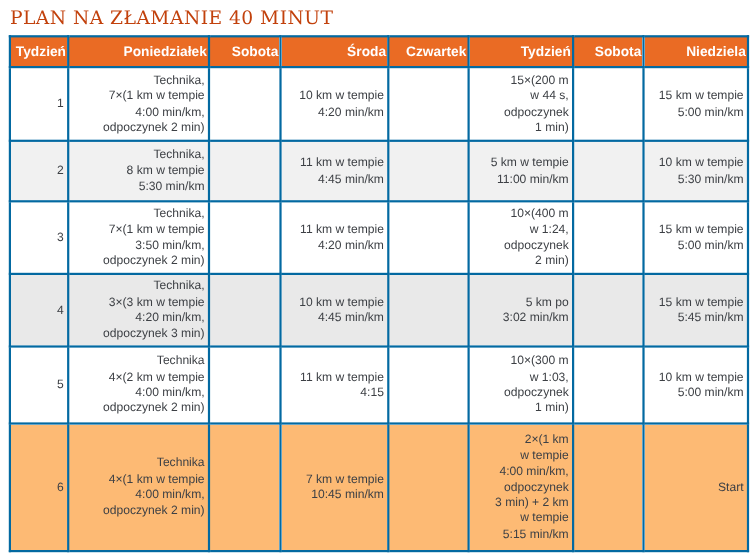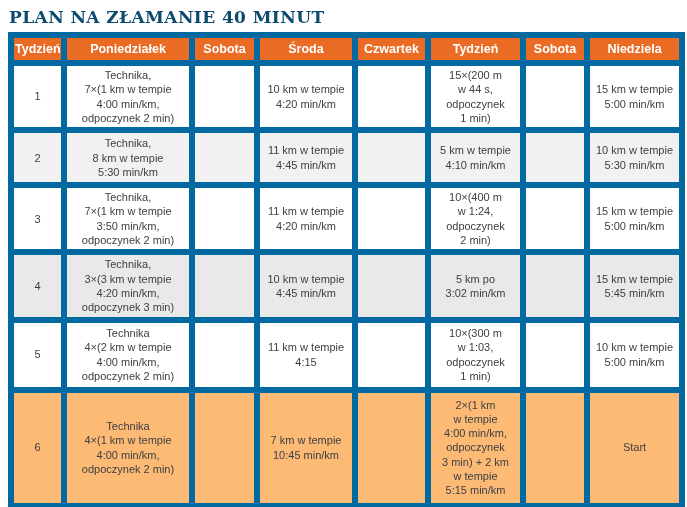--- a/index.html
+++ b/index.html
@@ -11,36 +11,36 @@
   }
   .page {
     width: 687px;
     height: 507px;
     background: #ffffff;
     box-sizing: border-box;
     padding-top: 5px;
   }
   .title {
     font-family: "DejaVu Serif", serif;
-    font-weight: bold;
+    font-weight: normal;
     font-size: 17px;
     letter-spacing: 0.4px;
-    color: #0c4a6e;
+    color: #c2410c;
     margin: 2px 0 5px 9px;
   }
   table.plan {
     border-collapse: collapse;
     table-layout: fixed;
     margin-left: 8px;
     width: 671px;
   }
   table.plan th,
   table.plan td {
-    border: 6px solid #0369a1;
-    text-align: center;
+    border: 2px solid #0369a1;
+    text-align: right;
     vertical-align: middle;
     padding: 2px 3px;
     box-sizing: border-box;
     overflow: hidden;
   }
   table.plan th {
     background: #EA6B24;
     color: #ffffff;
     font-weight: bold;
     font-size: 12.5px;
@@ -116,21 +116,21 @@
       <tr class="h-2 bg-gray1">
         <td class="week-cell">2</td>
         <td>Technika,
 8 km w tempie
 5:30 min/km</td>
         <td></td>
         <td>11 km w tempie
 4:45 min/km</td>
         <td></td>
         <td>5 km w tempie
-4:10 min/km</td>
+11:00 min/km</td>
         <td></td>
         <td>10 km w tempie
 5:30 min/km</td>
       </tr>
       <tr class="h-3 bg-white">
         <td class="week-cell">3</td>
         <td>Technika,
 7×(1 km w tempie
 3:50 min/km,
 odpoczynek 2 min)</td>

